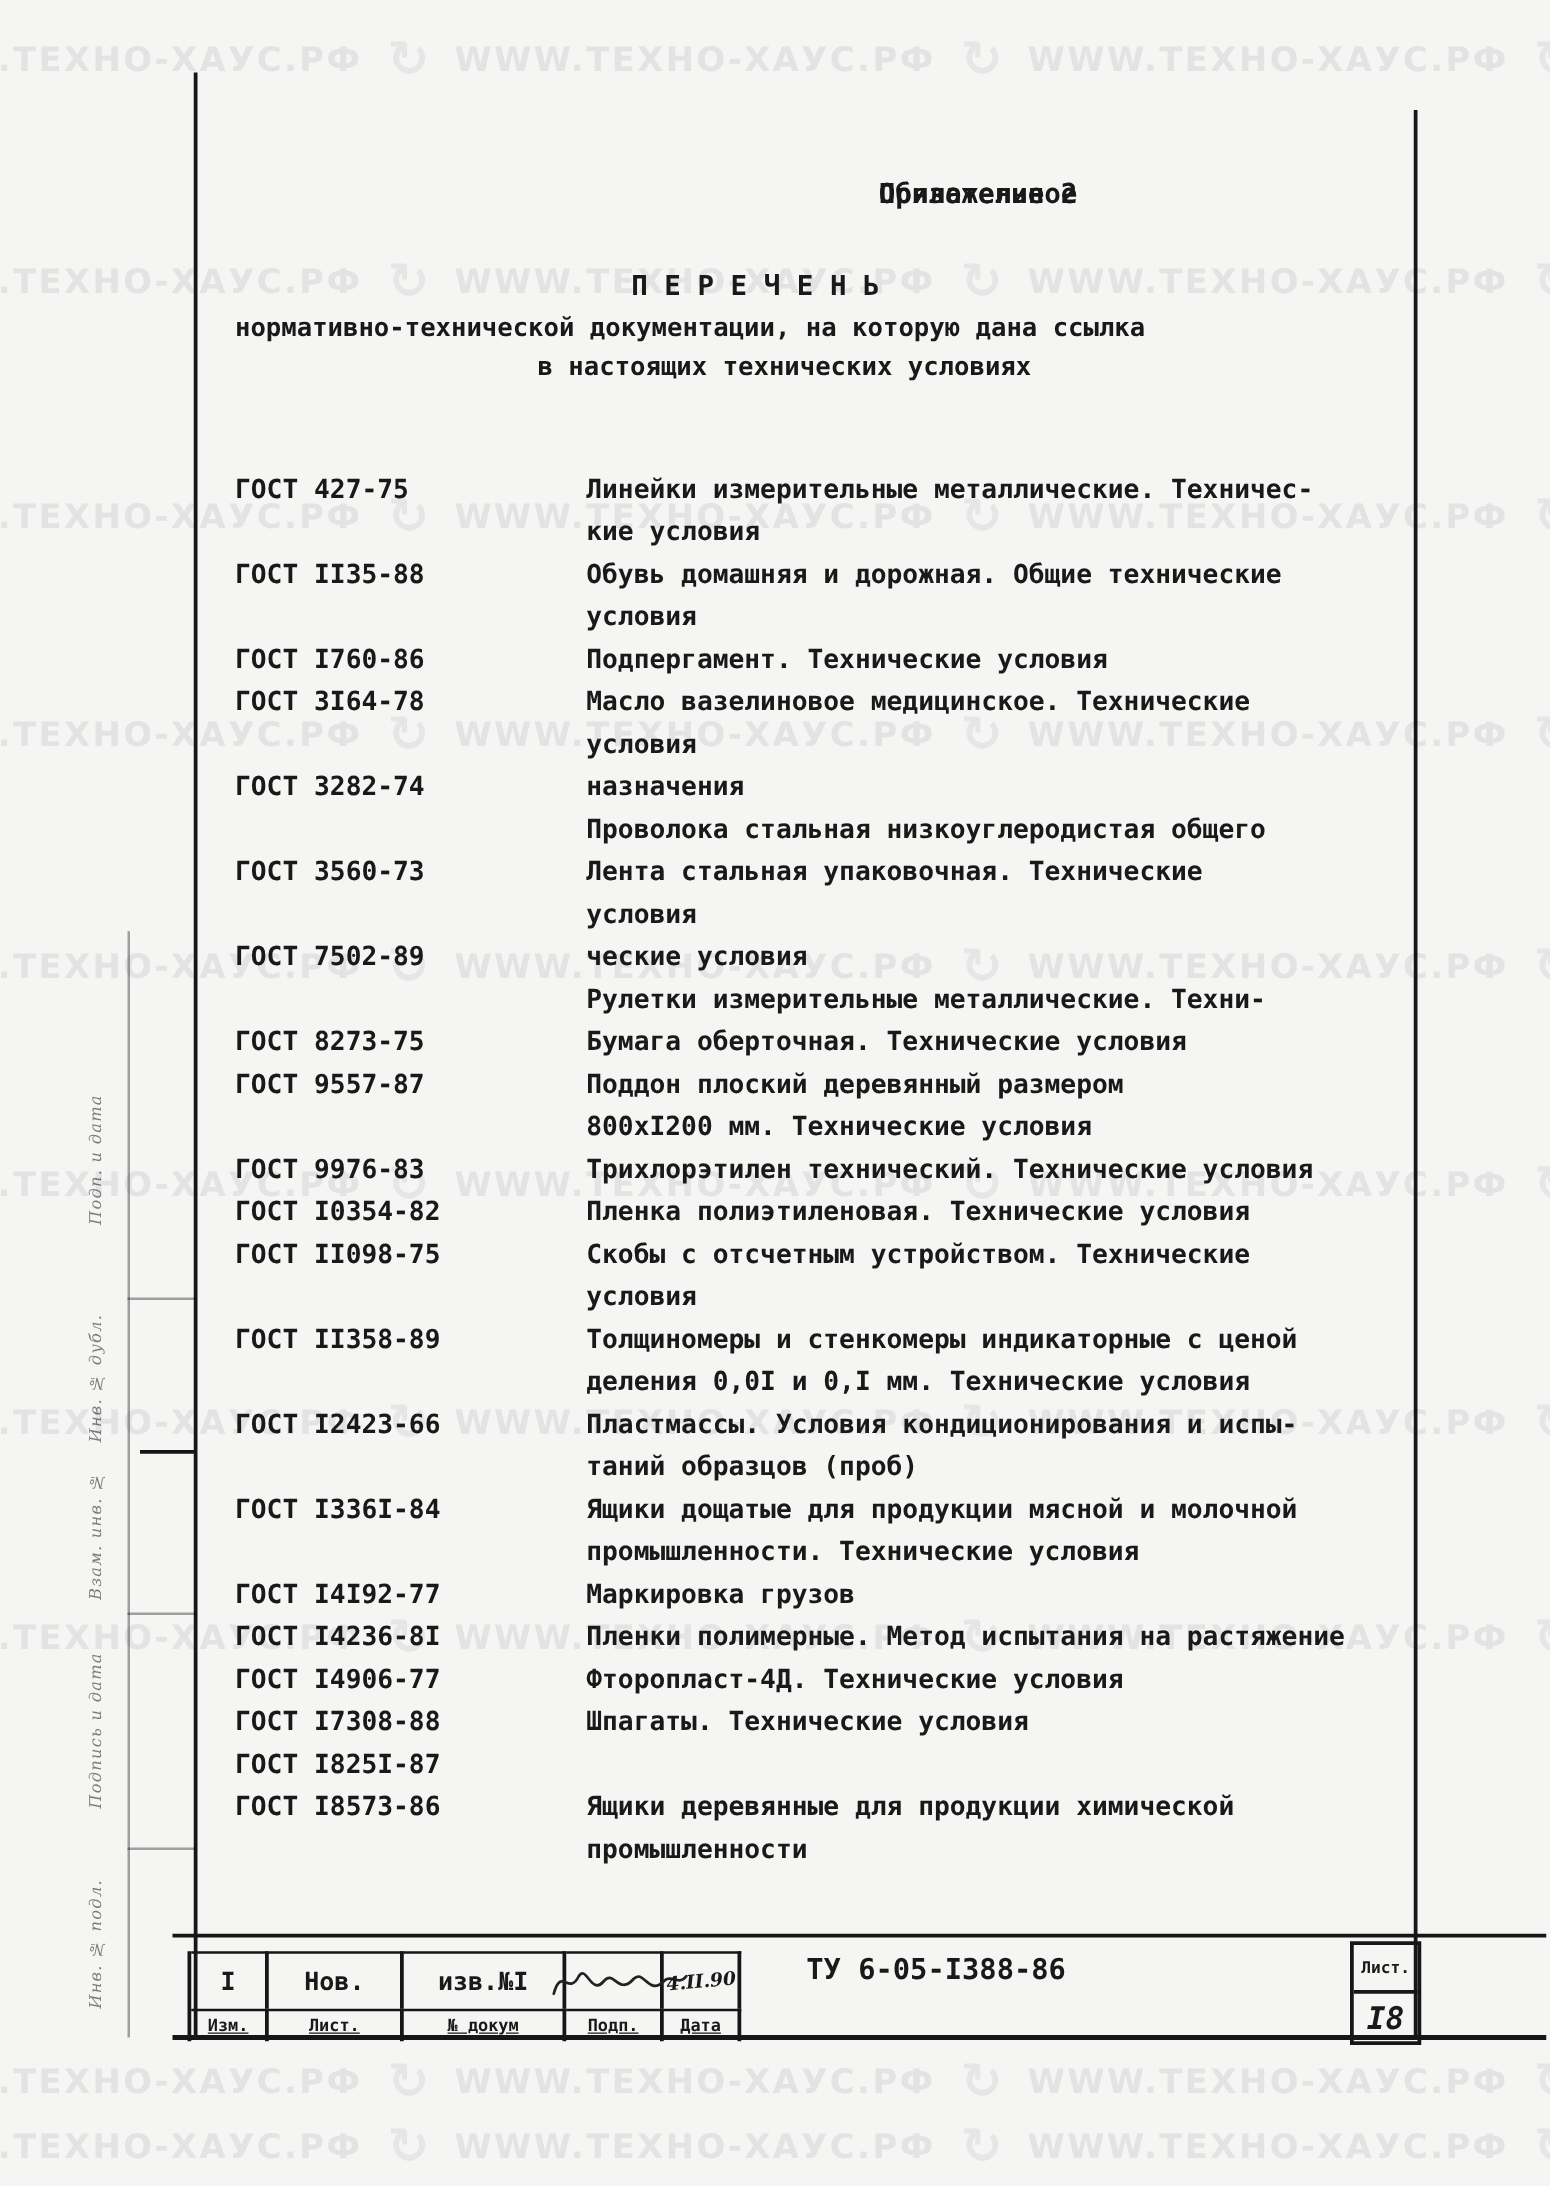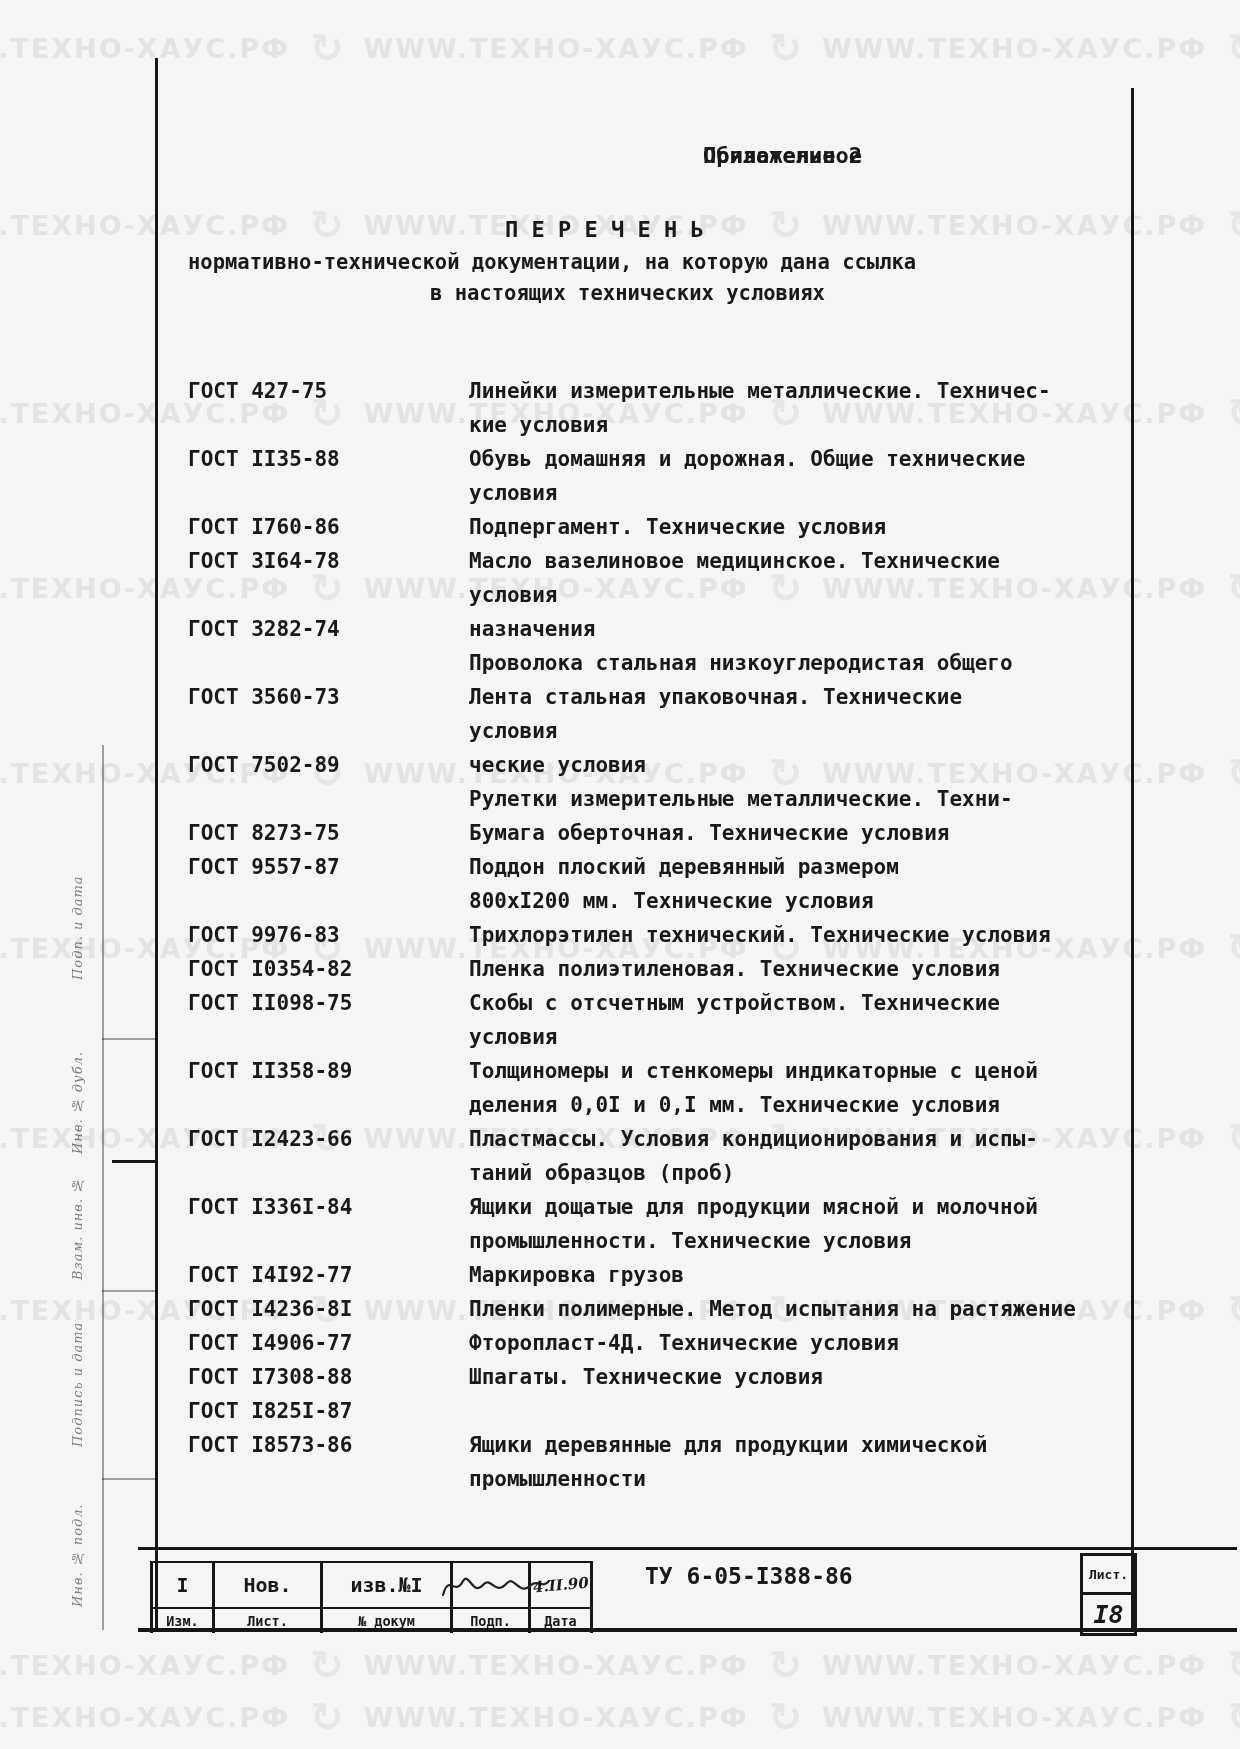--- a/index.html
+++ b/index.html
@@ -26,21 +26,21 @@
           transform:rotate(180deg);text-align:center;
           font-family:"DejaVu Serif",serif;font-style:italic;font-size:13px;
           letter-spacing:1px;color:rgba(0,0,0,.5);z-index:2;}
   
   .stamp{position:absolute;left:150px;top:1561px;z-index:3;display:grid;
          grid-template-columns:62px 108px 130px 78px 62px;
          border-left:3px solid #161616;}
   .scell{border-right:3px solid #161616;display:flex;align-items:center;
          justify-content:center;font-weight:bold;}
   .srow1{height:44px;font-size:20px;border-top:2px solid #161616;position:relative;}
-  .srow2{height:24px;font-size:13.5px;border-top:2px solid #161616;}
+  .srow2{height:24px;font-size:13.5px;border-top:2px solid #161616;text-decoration:underline;}
   .sig-date{font-family:"DejaVu Serif",serif;font-style:italic;font-weight:bold;
             font-size:15px;transform:rotate(-5deg);white-space:nowrap;}
   .sheetbox{position:absolute;left:1080px;top:1553px;width:51px;height:77px;
             border:3px solid #161616;z-index:3;display:flex;flex-direction:column;}
   .sheetbox .lbl{height:36px;border-bottom:3px solid #161616;display:flex;
                  align-items:center;justify-content:center;font-weight:bold;font-size:13px;}
   .sheetbox .num{flex:1;display:flex;align-items:center;justify-content:center;
                  font-weight:bold;font-size:25px;font-style:italic;}
 </style>
 </head>

